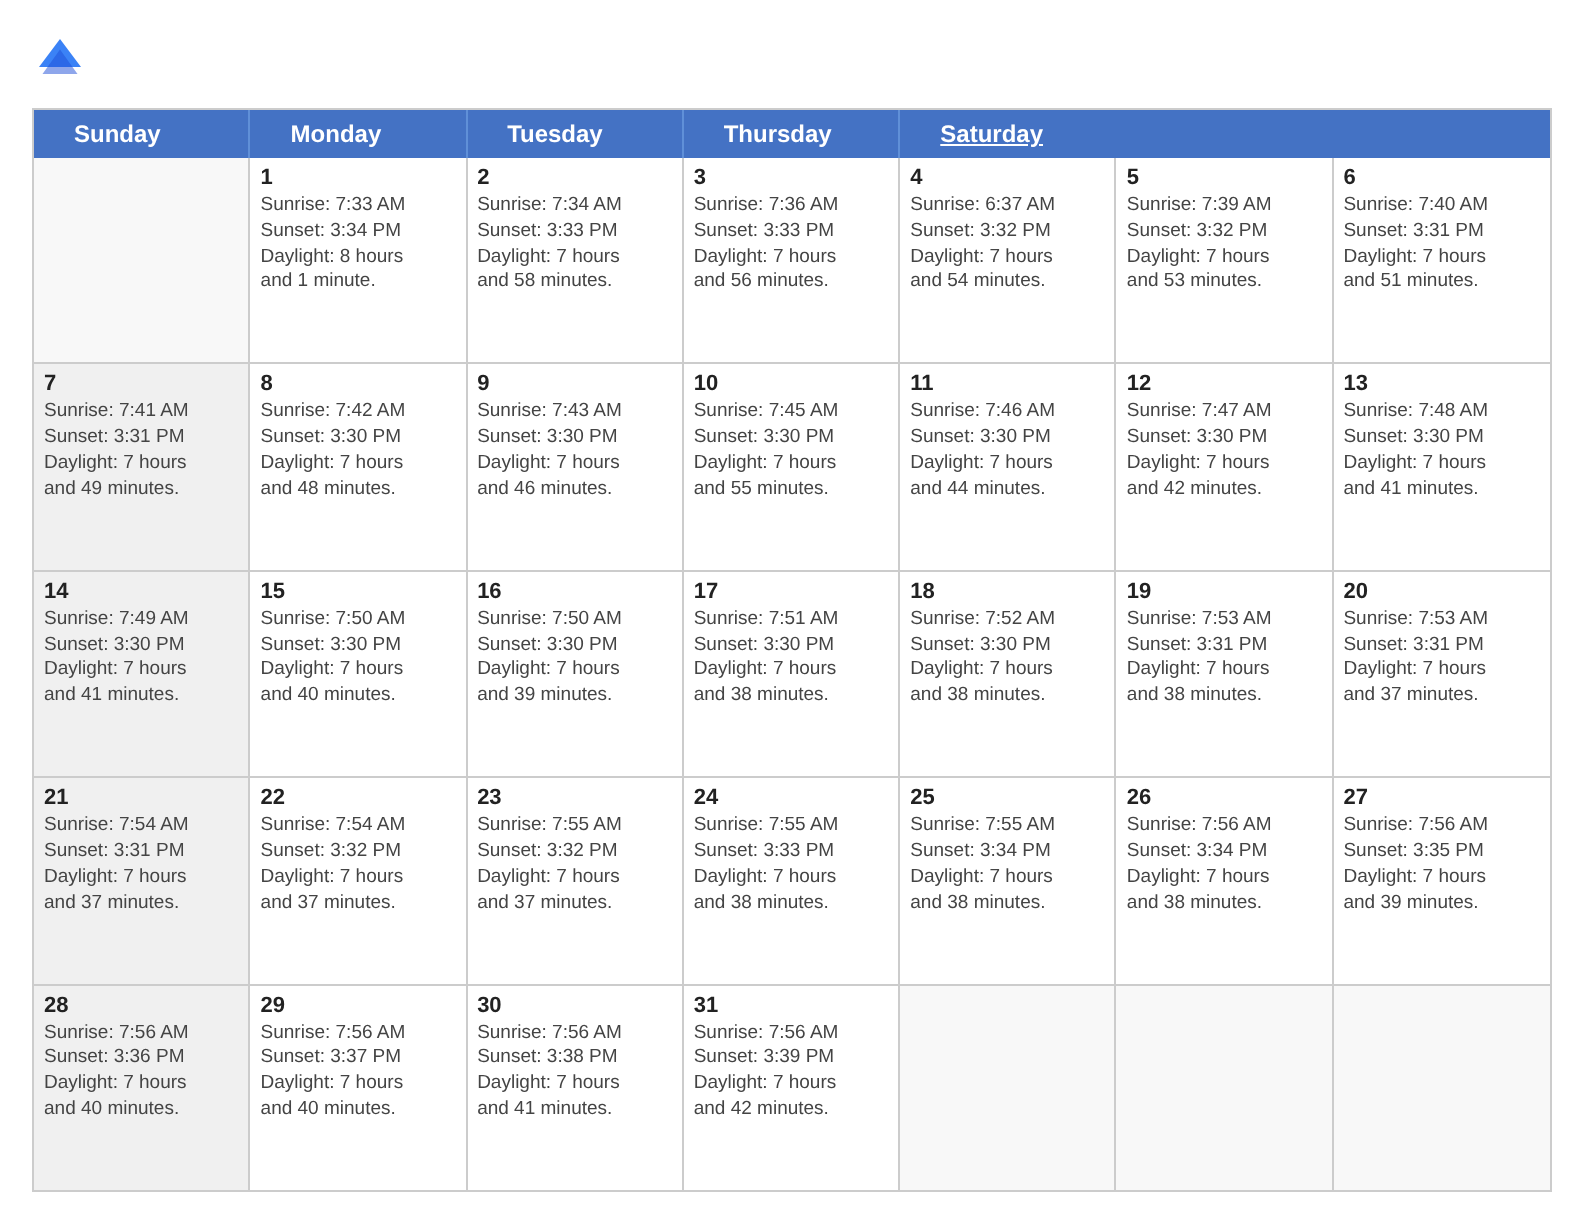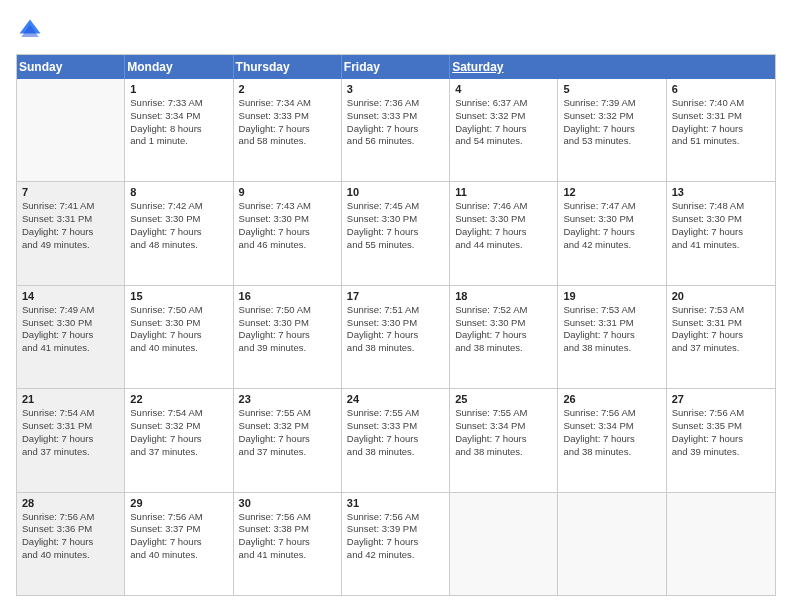--- a/index.html
+++ b/index.html
@@ -61,21 +61,21 @@
     }
     .cal-header {
       display: grid;
       grid-template-columns: repeat(7, 1fr);
       background: #4472c4;
     }
     .cal-header-cell {
       color: #fff;
       font-size: 12px;
       font-weight: bold;
-      padding: 5px 2px;
+      padding: 5px 20px;
       border-right: 1px solid #6090d8;
     }
     .cal-header-cell:last-child { border-right: none; text-decoration: underline; }
     .cal-body {
       flex: 1;
       display: flex;
       flex-direction: column;
     }
     .cal-row {
       display: grid;
@@ -124,22 +124,22 @@
     <div class="title-block">
       <div class="month-title"></div>
       <div class="subtitle"></div>
     </div>
   </div>
 
   <div class="calendar">
     <div class="cal-header">
     <div class="cal-header-cell">Sunday</div>
         <div class="cal-header-cell">Monday</div>
+        <div class="cal-header-cell">Tuesday</div>
         <div class="cal-header-cell">Thursday</div>
-        <div class="cal-header-cell">Friday</div>
         <div class="cal-header-cell">Saturday</div>
       </div>
     <div class="cal-body">
     <div class="cal-row">
           <div class="cal-cell empty"></div>
           <div class="cal-cell">
             <div class="day-number">1</div>
             <div class="cell-line">Sunrise: 7:33 AM</div>
             <div class="cell-line">Sunset: 3:34 PM</div>
             <div class="cell-line">Daylight: 8 hours</div>

